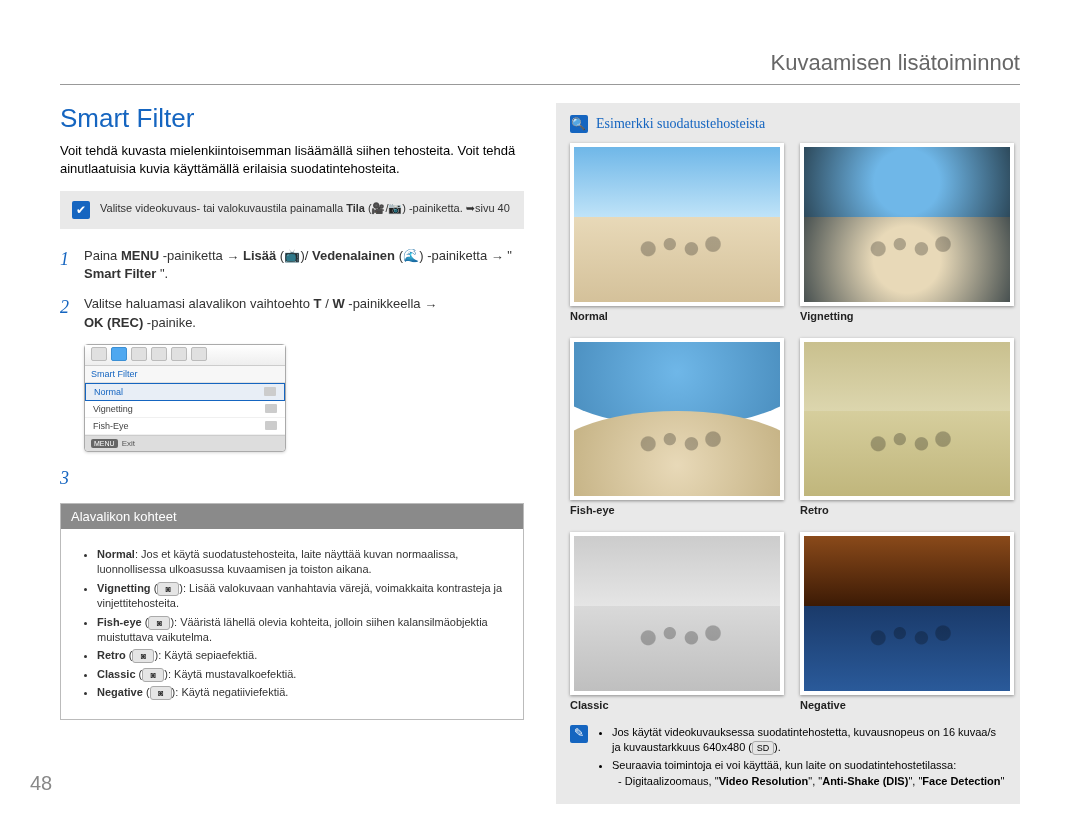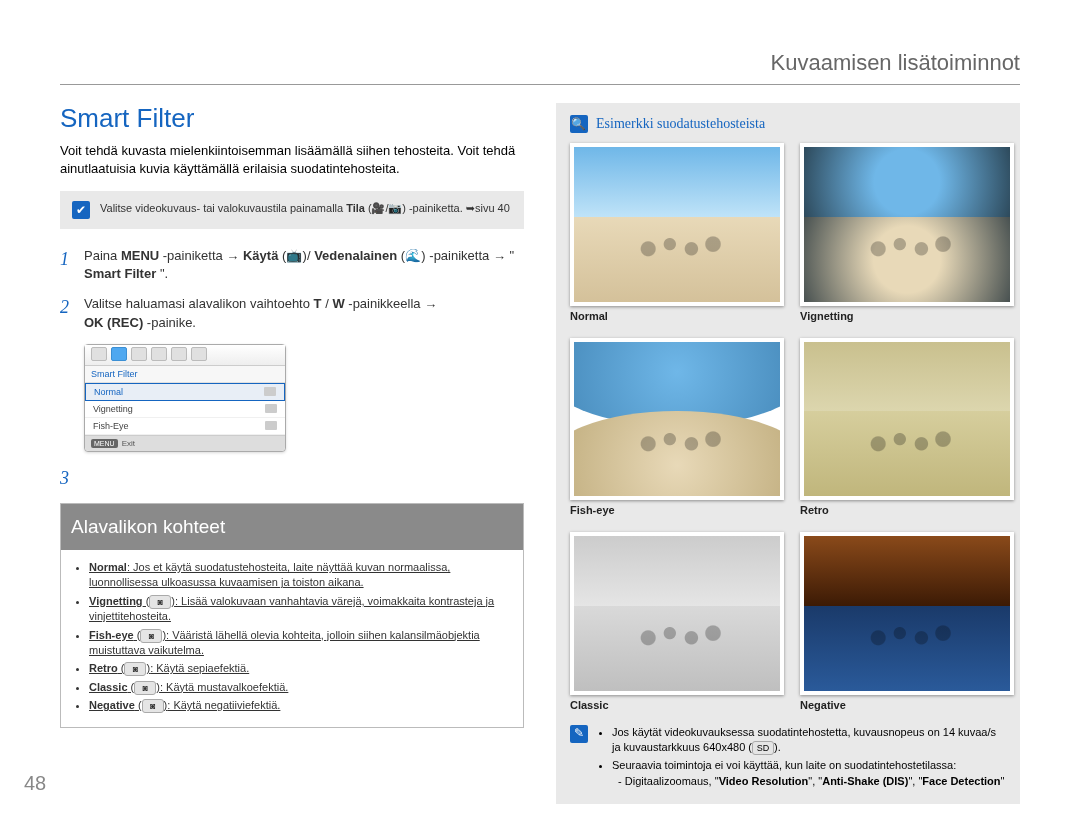--- a/index.html
+++ b/index.html
@@ -119,34 +119,33 @@
   .ms-exit{background:#ddd;padding:3px 6px;font-size:8px;color:#555;display:flex;align-items:center;gap:4px;border-top:1px solid #ccc;border-radius:0 0 4px 4px;}
   .ms-menu-btn{background:#666;color:#fff;font-size:7px;padding:1px 3px;border-radius:2px;}
 
   .subbox {
     border: 1px solid #bbb;
     margin-top: 8px;
   }
   .subbox-header {
     background: #8a8a8a;
     color: #fff;
-    font-size: 19px;
-    padding: 12px 10px;
+    font-size: 13px;
+    padding: 5px 10px;
   }
   .subbox-body {
     padding: 10px 12px 10px 28px;
     font-size: 11px;
     color: #333;
     line-height: 1.4;
   }
   .subbox-body ul {
     list-style: disc;
-    margin: 0;
+    margin: 8px;
     padding-left: 0;
-    text-decoration: underline;
   }
   .subbox-body li {
     margin-bottom: 3px;
   }
   .badge {
     display:inline-block;
     min-width:14px;
     padding:0 3px;
     font-size:9px;
     background:#e5e5e5;
@@ -209,21 +208,21 @@
   .thumb-label{font-size:11px;font-weight:bold;color:#222;}
 
   .notes-block {
     display:flex;gap:10px;margin-top:14px;font-size:11px;line-height:1.4;
   }
   .notes-block ul{list-style:disc;margin:0;padding-left:14px;}
   .notes-block li{margin-bottom:3px;}
 
   .page-number {
     position:absolute;
-    left:24px;
+    left:30px;
     bottom:30px;
     font-size:20px;
     color:#888;
   }
 </style>
 </head>
 <body>
 
 <div class="page">
 
@@ -244,21 +243,21 @@
           <span>-painiketta. ➥sivu 40</span>
         </div>
       </div>
 
       <div class="step">
         <div class="step-num">1</div>
         <div>
           <span>Paina </span>
           <b>MENU</b>
           <span>-painiketta → </span>
-          <b>Käytä</b>
+          <b>Lisää</b>
           <span> (📺)/</span>
           <b>Vedenalainen</b>
           <span> (🌊) -painiketta → "</span>
           <b>Smart Filter</b>
           <span>".</span>
         </div>
       </div>
 
       <div class="step">
         <div class="step-num">2</div>
@@ -375,21 +374,21 @@
                 <div class="sand"></div>
                 <div class="people"></div>
               </div>
               <div class="thumb-label">Negative</div>
             </div>
           </div>
 
         <div class="notes-block">
           <div class="note-icon">✎</div>
           <ul id="right-notes">
-              <li><span>Jos käytät videokuvauksessa suodatintehostetta, kuvausnopeus on 14 kuvaa/s ja kuvaustarkkuus 640x480 (</span><span class="badge">SD</span><span>).</span></li>
+              <li><span>Jos käytät videokuvauksessa suodatintehostetta, kuvausnopeus on 16 kuvaa/s ja kuvaustarkkuus 640x480 (</span><span class="badge">SD</span><span>).</span></li>
               <li><span>Seuraavia toimintoja ei voi käyttää, kun laite on suodatintehostetilassa:</span><br><span>&nbsp;&nbsp;- Digitaalizoomaus, "<b>Video Resolution</b>", "<b>Anti-Shake (DIS)</b>", "<b>Face Detection</b>"</span></li>
             </ul>
         </div>
       </div>
     </div>
   </div>
 
   <div class="page-number">48</div>
 </div>
 

